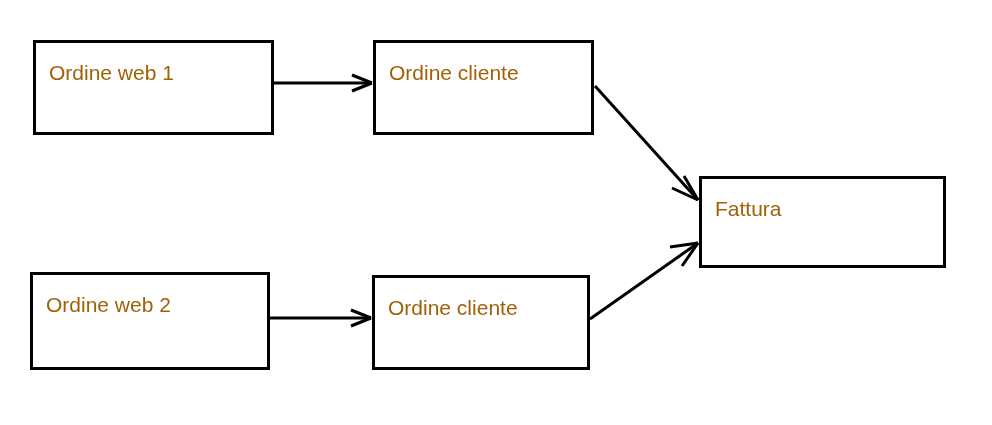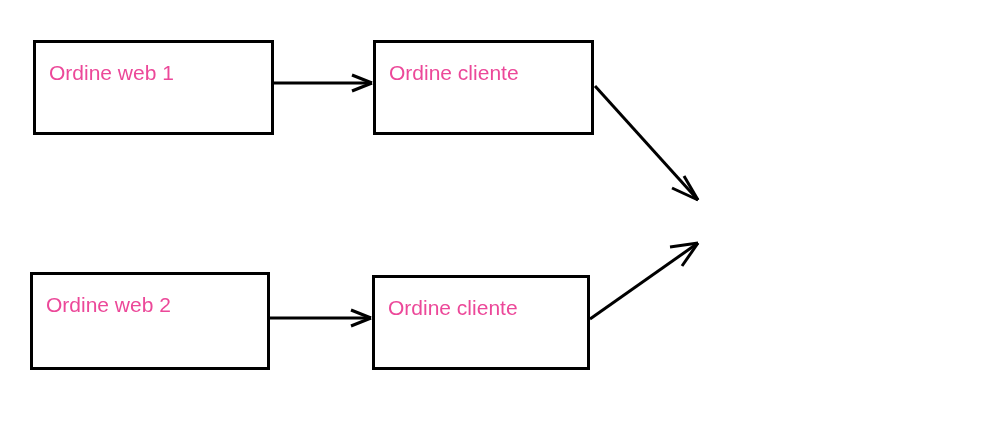--- a/index.html
+++ b/index.html
@@ -24,21 +24,21 @@
     border: 3px solid #000000;
     background: #ffffff;
   }
   .node-label {
     position: absolute;
     left: 13px;
     top: 18px;
     font-family: "Liberation Sans", sans-serif;
     font-size: 21px;
     line-height: 24px;
-    color: #ec4899;
+    color: #a16207;
     white-space: nowrap;
     letter-spacing: 0px;
   }
   #edges {
     position: absolute;
     left: 0;
     top: 0;
     width: 992px;
     height: 425px;
     pointer-events: none;
@@ -92,14 +92,17 @@
   </div>
 
   <div class="node" id="node-ordine-web-2">
     <span class="node-label">Ordine web 2</span>
   </div>
 
   <div class="node" id="node-ordine-cliente-2">
     <span class="node-label">Ordine cliente</span>
   </div>
 
+  <div class="node" id="node-fattura">
+    <span class="node-label">Fattura</span>
+  </div>
 
 </div>
 
 </body></html>

